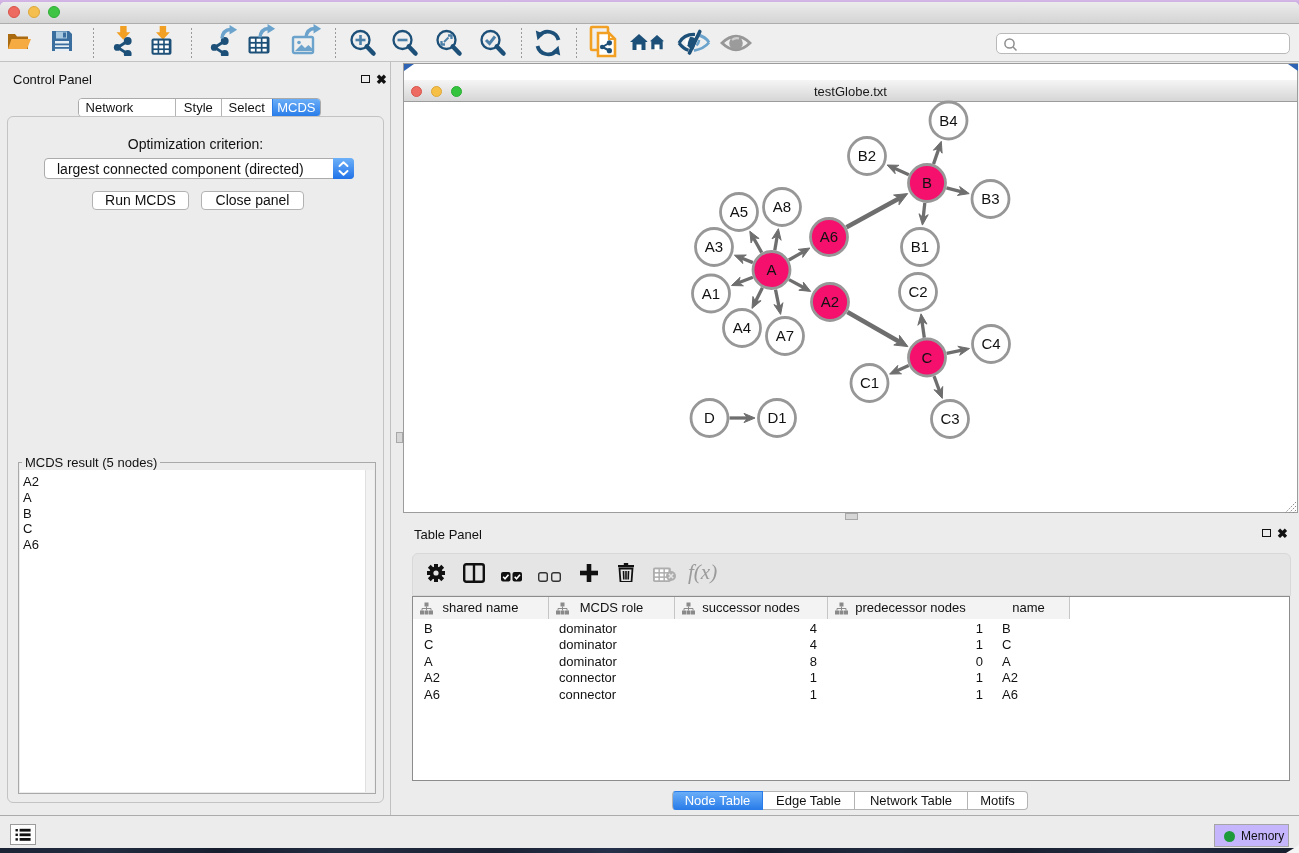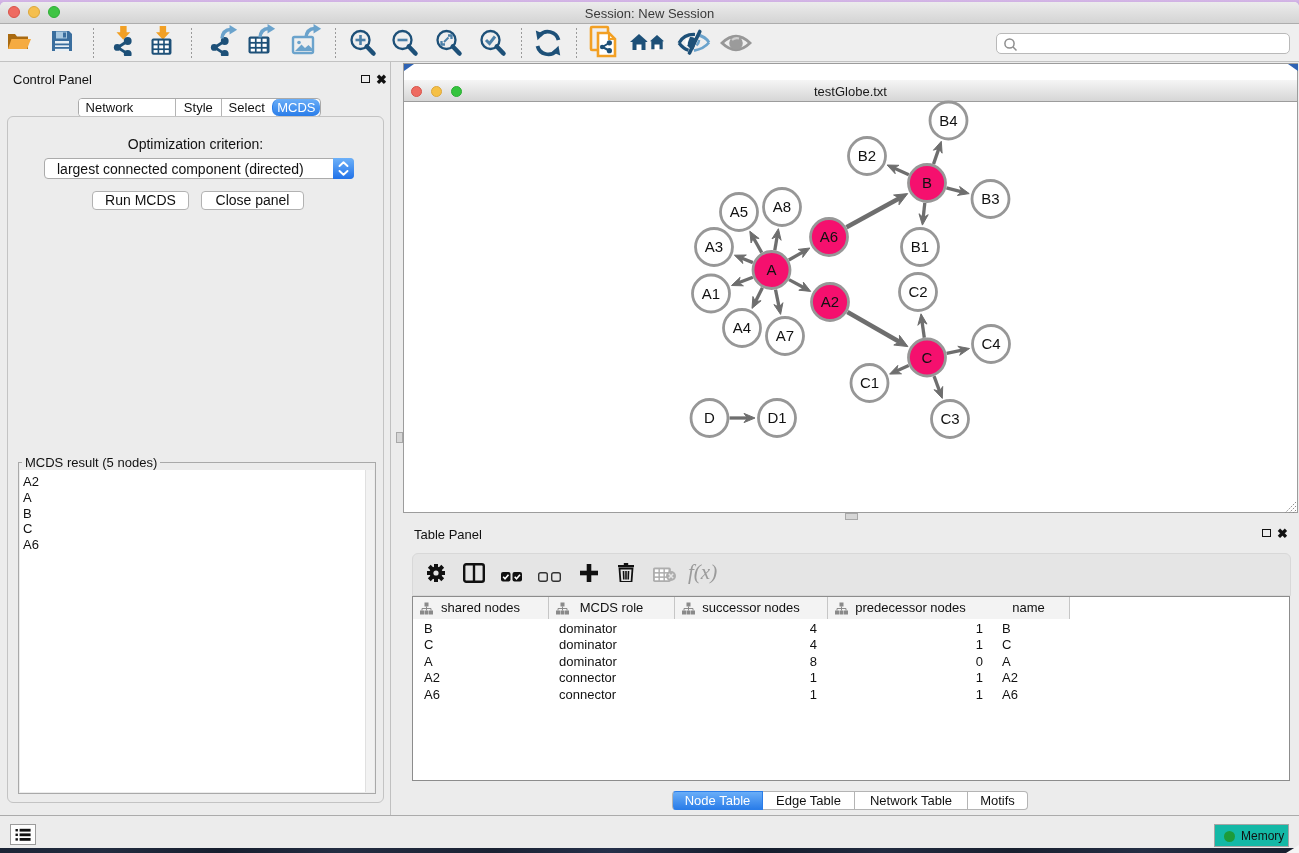--- a/index.html
+++ b/index.html
@@ -35,21 +35,21 @@
 #cpTitle { position:absolute; left:13px; top:10px; font-size:13px; color:#111; }
 .float-ic { position:absolute; width:9px; height:8px; border:1.5px solid #111; }
 .panel-x { position:absolute; font-size:13px; font-weight:bold; color:#111; }
 #cpBox { position:absolute; left:7px; top:54px; width:377px; height:687px;
   border:1px solid #c3c3c3; border-radius:6px; }
 .tabbar { position:absolute; display:flex; height:19px; border:1px solid #aaa;
   border-radius:4px; overflow:hidden; background:#fff; }
 .tabbar .tb { height:100%; display:flex; align-items:center; justify-content:center;
   font-size:13px; color:#111; background:#fff; border-left:1px solid #b4b4b4; }
 .tabbar .tb:first-child { border-left:none; }
-.tabbar .sel { background:linear-gradient(#6aaef8,#2a7de9); color:#fff; border-left-color:#2a7de9;border-radius:7px; }
+.tabbar .sel { background:linear-gradient(#6aaef8,#2a7de9); color:#fff; border-left-color:#2a7de9; }
 #optLabel { position:absolute; left:0; top:74px; width:391px; text-align:center;
   font-size:14px; color:#111; }
 #dropdown { position:absolute; left:44px; top:96px; width:310px; height:21px;
   background:#fff; border:1px solid #ababab; border-radius:4px; }
 #dropdown .txt { position:absolute; left:12px; top:2px; font-size:14px; color:#111; }
 #dropdown .step { position:absolute; right:-1px; top:-1px; width:21px; height:21px;
   background:linear-gradient(#6db1f9,#2172e8); border-radius:0 4px 4px 0; }
 .btn { position:absolute; height:19px; background:#fff; border:1px solid #b2b2b2;
   border-radius:4px; font-size:14px; color:#111; text-align:center; line-height:17px; }
 #mcdsGroup { position:absolute; left:18px; top:400px; width:358px; height:332px;
@@ -59,21 +59,21 @@
 #mcdsList { position:absolute; left:1px; top:7px; width:354px; height:322px; background:#fff; }
 #mcdsList { padding-top:4px; } #mcdsList .it { font-size:13px; color:#111; padding-left:3px; height:15.8px; line-height:15.8px; }
 #mcdsScroll { position:absolute; right:1px; top:7px; width:9px; height:322px;
   background:#f2f2f2; border-left:1px solid #e0e0e0; }
 
 #statusbar { position:absolute; left:0; top:813px; width:1299px; height:33px;
   background:#ececec; border-top:1px solid #ababab; }
 #listBtn { position:absolute; left:10px; top:8px; width:26px; height:21px;
   background:#fdfdfd; border:1px solid #9b9b9b; }
 #memBtn { position:absolute; left:1214px; top:8px; width:75px; height:23px;
-  background:#14b8a6; border:1px solid #a5a5a5; font-size:12px; color:#111; }
+  background:#c4b5fd; border:1px solid #a5a5a5; font-size:12px; color:#111; }
 #memBtn .dot { position:absolute; left:9px; top:6px; width:11px; height:11px;
   border-radius:50%; background:#1d9b3a; }
 #memBtn .lbl { position:absolute; left:26px; top:4px; }
 
 #netframe { position:absolute; left:403px; top:61px; width:895px; height:450px;
   border:1px solid #9c9c9c; background:#fff; }
 #netTitle { position:absolute; left:0; top:16px; width:893px; height:22px;
   background:linear-gradient(#f5f5f5,#d6d6d6); border-bottom:1px solid #9c9c9c; }
 #netTitle .t1 { left:7px; background:#ee6b61; border:1px solid #d8544a; }
 #netTitle .t2 { left:27px; background:#f5c045; border:1px solid #dda73a; }
@@ -100,21 +100,20 @@
 </style>
 </head>
 <body>
 <div id="deskTop"></div>
 <div id="deskBot"></div>
 <div id="win">
   <div id="titlebar">
     <div class="tl t1"></div>
       <div class="tl t2"></div>
       <div class="tl t3"></div>
-    <div id="mainTitle">Session: New Session</div>
   </div>
   <div id="toolbar">
       <div class="abs" style="left:6px; top:4px;"><svg width="26" height="26" viewBox="0 0 26 26">
           <path d="M2 6 L9 6 L11 8.5 L22 8.5 L22 21 L2 21 Z" fill="#a96a10"></path>
           <path d="M2 21 L5.5 11 L25 11 L21 21 Z" fill="#f5ab41"></path>
         </svg></div>
 <div class="abs" style="left:49px; top:4px;"><svg width="26" height="26" viewBox="0 0 26 26">
           <path d="M3 3 L20 3 L23 6 L23 23 L3 23 Z" fill="#3a6e9e"></path>
           <rect x="7" y="3.5" width="11" height="7" fill="#a8c8e0"></rect>
           <rect x="14" y="4.5" width="3" height="5" fill="#3a6e9e"></rect>
@@ -469,21 +468,21 @@
               <rect x="2.2" y="12.2" width="4.2" height="2.8" fill="#fff"></rect>
               <rect x="8.100000000000001" y="12.2" width="4.2" height="2.8" fill="#fff"></rect>
               <rect x="14.0" y="12.2" width="4.2" height="2.8" fill="#fff"></rect>
             </g>
             <circle cx="18" cy="10" r="5" fill="#adadad"></circle>
             <path d="M15.8 7.8 L20.2 12.2 M20.2 7.8 L15.8 12.2" stroke="#e5e5e5" stroke-width="1.6"></path>
           </svg></div>
         <div class="abs" style="left:275px; top:6px; font-family:'Liberation Serif', serif; font-style:italic; font-size:21px; color:#9a9a9a;">f(x)</div>
       </div>
     <div id="tpTable">
-        <div class="th" style="left:0px; width:136px;">shared nodes</div>
+        <div class="th" style="left:0px; width:136px;">shared name</div>
         <div class="abs" style="left:7px; top:4px;"><svg width="13" height="13" viewBox="0 0 13 13">
             <g fill="#8a8a8a">
               <rect x="4.5" y="0.5" width="4" height="4"></rect>
               <rect x="0" y="8.5" width="4" height="4"></rect>
               <rect x="4.5" y="8.5" width="4" height="4"></rect>
               <rect x="9" y="8.5" width="4" height="4"></rect>
             </g>
             <path d="M6.5 4.5 L6.5 6.5 M2 8.5 L2 6.5 L11 6.5 L11 8.5 M6.5 6.5 L6.5 8.5" stroke="#8a8a8a" fill="none" stroke-width="1"></path>
           </svg></div>
         <div class="th" style="left:136px; width:126px;">MCDS role</div>

